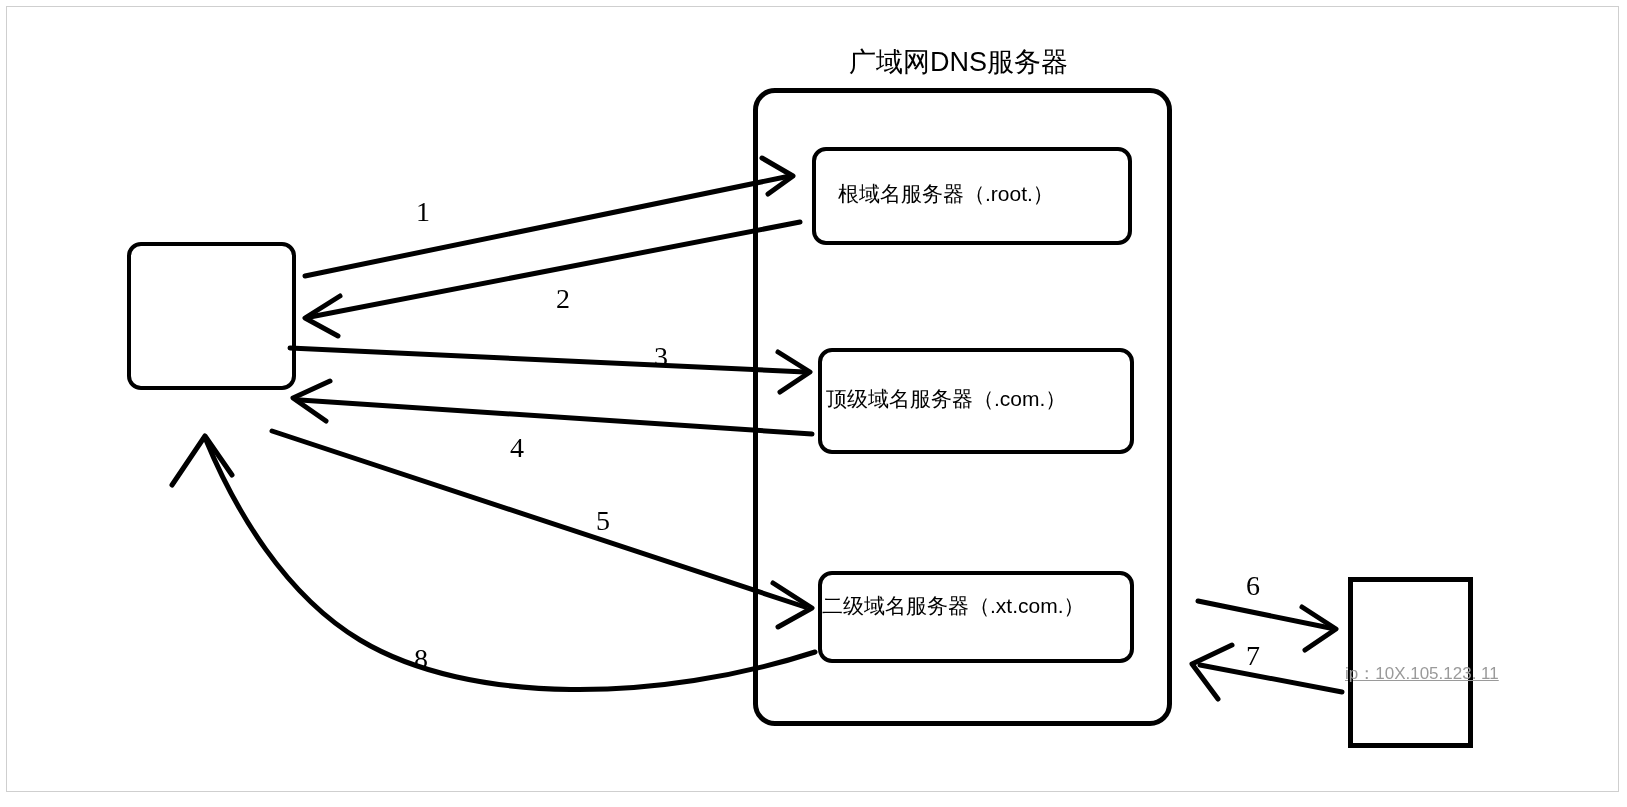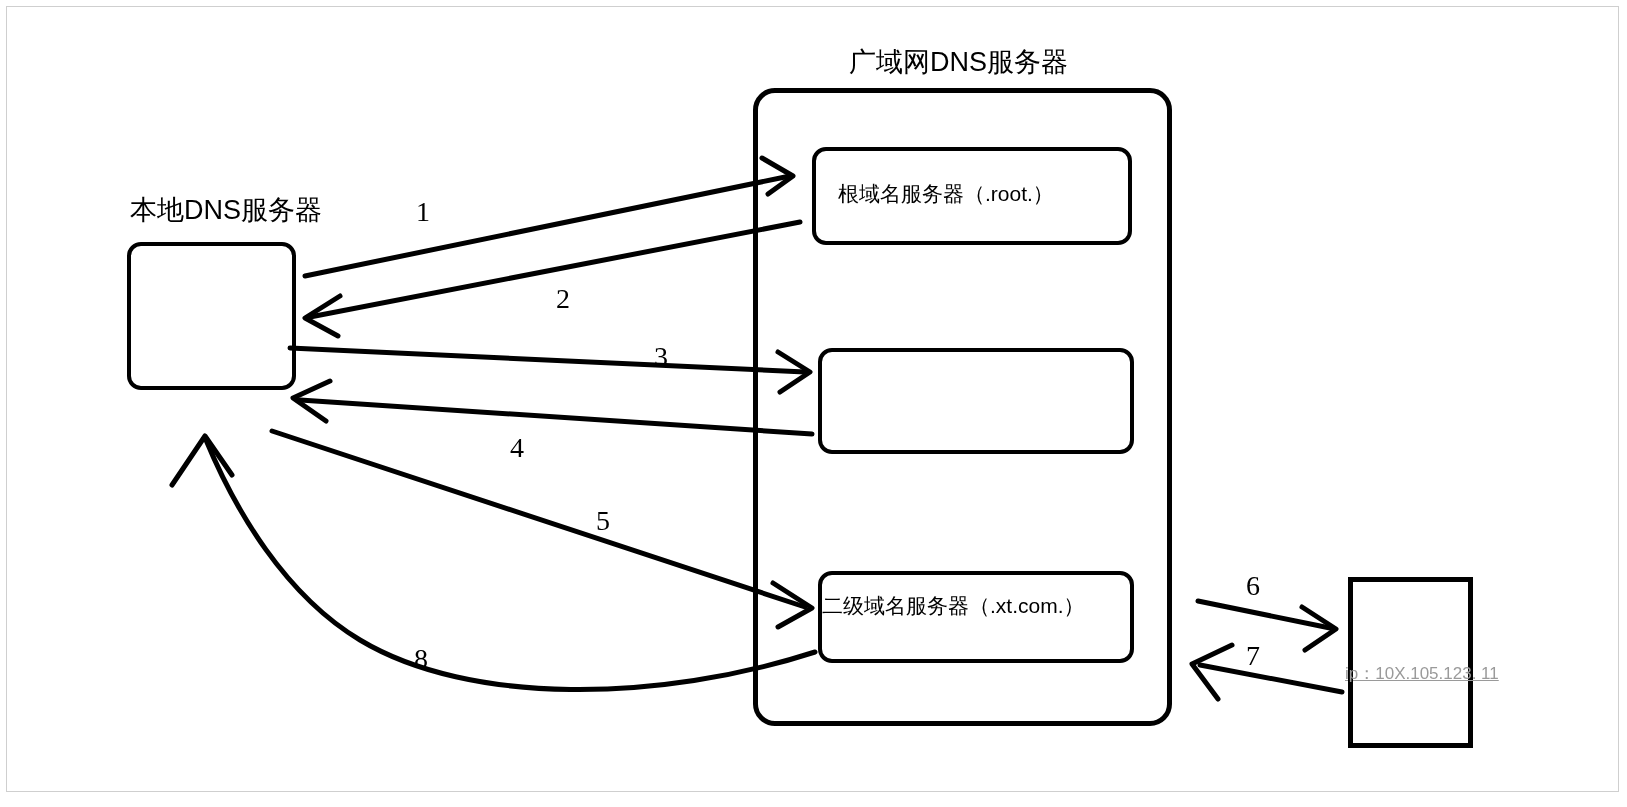--- a/index.html
+++ b/index.html
@@ -127,30 +127,30 @@
         <polyline points="1232,645 1192,664 1218,699" fill="none"></polyline>
       </g>
 
       <g>
         <path d="M 815 652 C 660 702, 470 706, 360 640 C 285 595, 235 510, 206 440"></path>
         <polyline points="172,485 205,436 232,475" fill="none"></polyline>
       </g>
     </g>
   </svg>
 
-  <div class="node-label" style="left:130px; top:192px;">本地DNS服务器</div>
   <div class="rounded-box" style="left:127px; top:242px; width:169px; height:148px;"></div>
 
   <div class="node-label" style="left:849px; top:44px;">广域网DNS服务器</div>
   <div class="wan-frame" style="left:753px; top:88px; width:419px; height:638px;"></div>
 
   <div class="rounded-box" style="left:812px; top:147px; width:320px; height:98px;"></div>
   <div class="box-text" style="left:838px; top:180px;">根域名服务器（.root.）</div>
 
   <div class="rounded-box" style="left:818px; top:348px; width:316px; height:106px;"></div>
+  <div class="box-text" style="left:826px; top:385px;">顶级域名服务器（.com.）</div>
 
   <div class="rounded-box" style="left:818px; top:571px; width:316px; height:92px;"></div>
   <div class="box-text" style="left:822px; top:592px;text-align:center;">二级域名服务器（.xt.com.）</div>
 
   <div class="sharp-box" style="left:1348px; top:577px; width:125px; height:171px;"></div>
   <div class="ip-text" style="left:1345px; top:662px;text-decoration:underline;">ip：10X.105.123. 11</div>
 
   <div class="num-label" style="left:416px; top:196px;">1</div>
   <div class="num-label" style="left:556px; top:283px;">2</div>
   <div class="num-label" style="left:654px; top:341px;">3</div>

